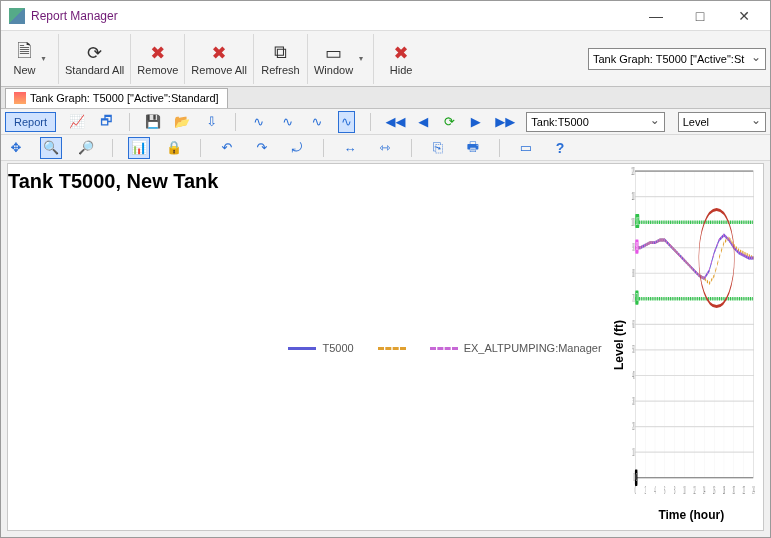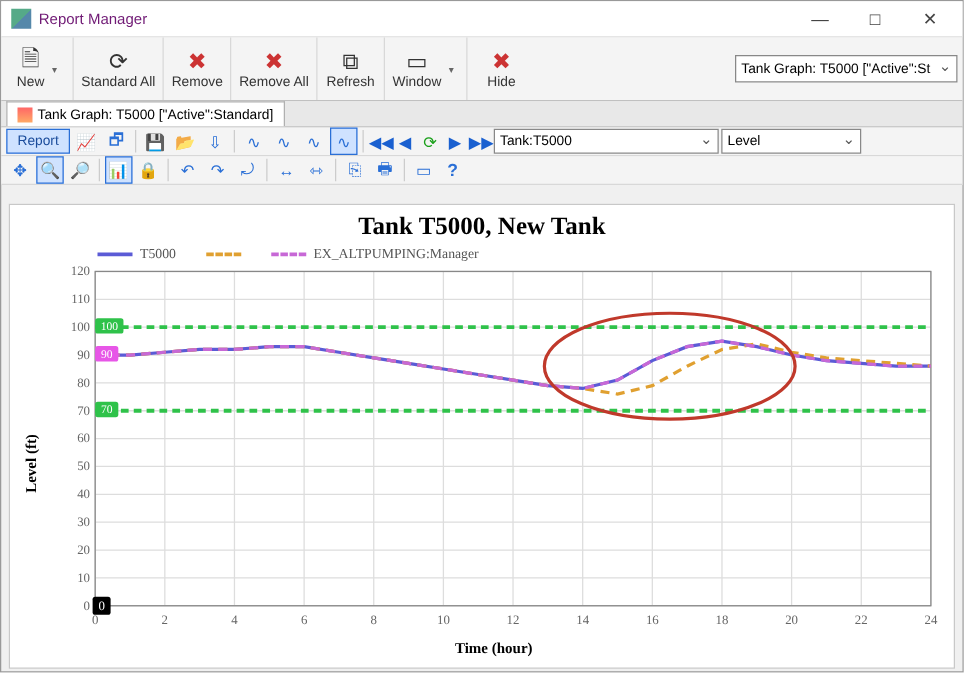--- a/index.html
+++ b/index.html
@@ -105,21 +105,21 @@
   .tab-icon {
     width:12px; height:12px;
     background: linear-gradient(#f66,#fa6);
     display:inline-block;
   }
 
   .toolbar2, .toolbar3 {
     height: 26px;
     display: flex;
     align-items: center;
-    gap: 2px;
+    gap: 13px;
     padding: 0 4px;
     background: #f4f4f4;
     border-bottom: 1px solid #d8d8d8;
   }
   .report-btn {
     border: 1px solid #2a6fd6;
     background: #cfe2ff;
     padding: 1px 8px;
     font-size: 11px;
     color: #1a4b9b;
@@ -148,25 +148,24 @@
   .combo1 { width: 180px; }
   .combo2 { width: 112px; }
   .combo1::after, .combo2::after {
     content:"⌄"; position:absolute; right:4px; top:0; font-size:12px; color:#555;
   }
   .help { color:#2a6fd6; font-weight:bold; font-size:14px; width:20px; text-align:center;}
 
   .chart-area {
     flex: 1;
     background: #fff;
-    margin: 15px 6px 6px 6px;
+    margin: 2px 6px 6px 6px;
     border: 1px solid #c8c8c8;
-    display:flex; flex-direction:column;
+    display:flex; 
     position: relative;
-    font-family: Liberation Serif, serif;
   }
   .chart-title {
     text-align:center;
     font-weight: bold;
     font-size: 20px;
     padding: 6px 0 0 0;
   }
   .legend {
     display:flex;
     gap: 24px;

